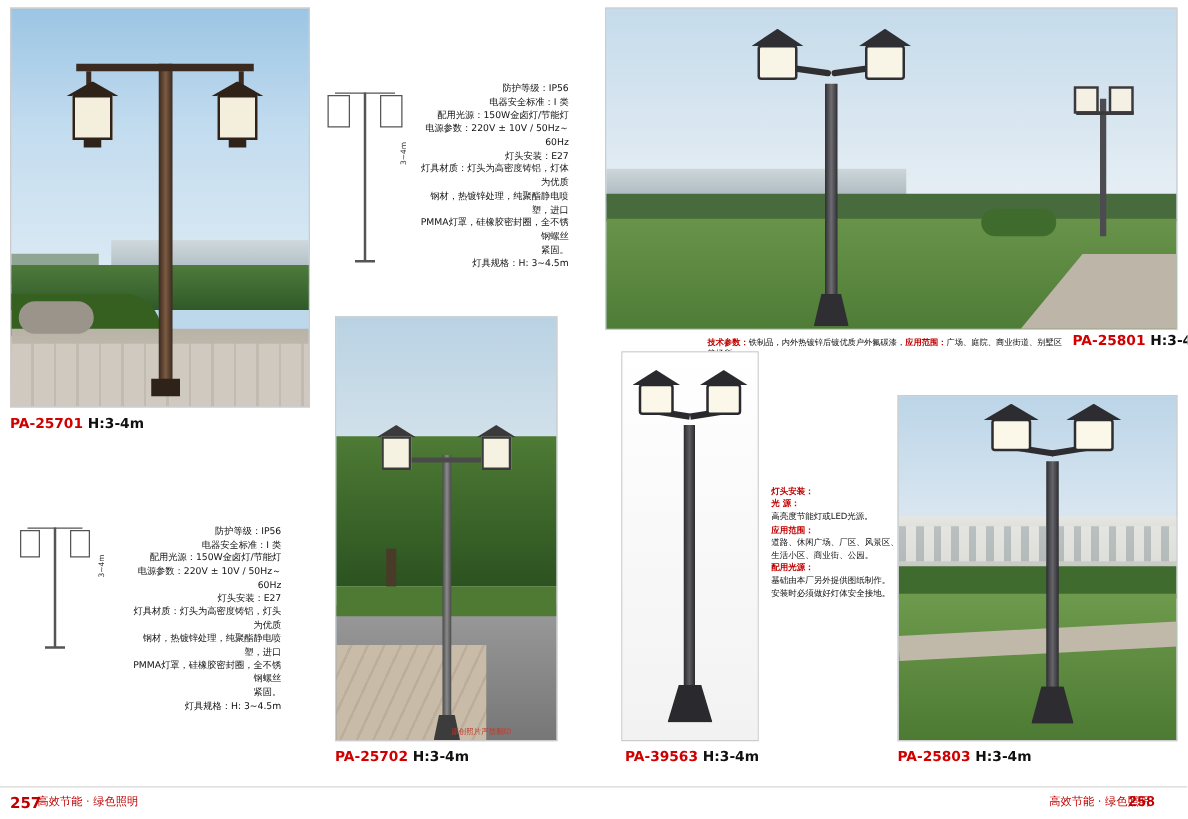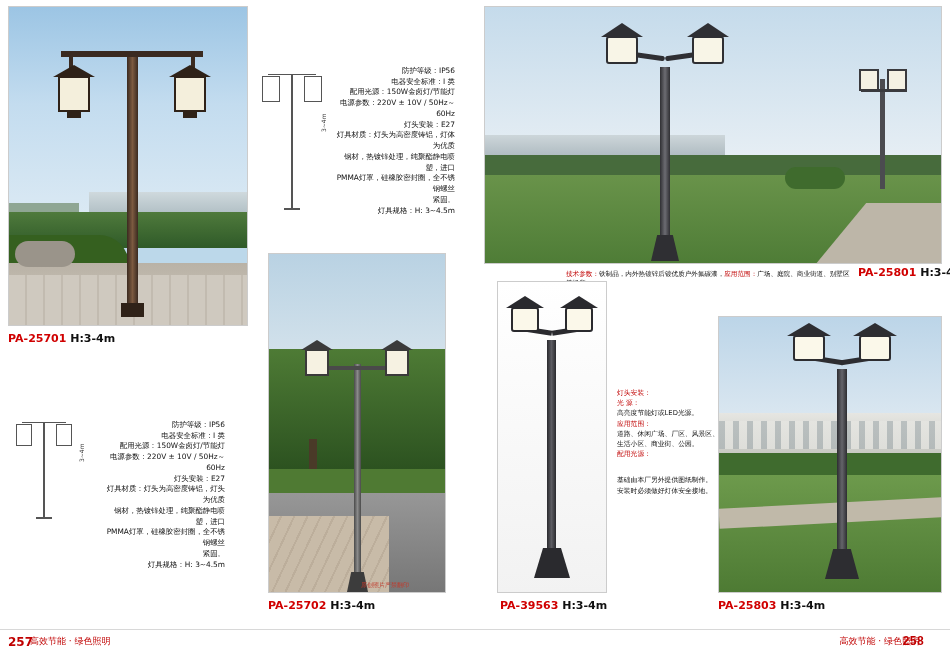--- a/index.html
+++ b/index.html
@@ -34,21 +34,21 @@
 
   
   .spec{
     position:absolute;
     font-size:7.4px;
     line-height:1.45;
     color:#111;
     white-space:pre-line;
     text-align:right;
   }
-  .spec-title{color:#c00000;font-weight:normal;}
+  .spec-title{color:#c00000;font-weight:bold;}
   .pgnum{
     position:absolute;bottom:6px;
     font-size:12px;font-weight:bold;color:#c00000;
   }
   .pgtxt{
     position:absolute;bottom:7px;
     font-size:9px;color:#c00000;white-space:nowrap;
   }
 
   
@@ -222,21 +222,21 @@
   </div>
 
   <div class="abs" style="left:617px;top:388px;width:130px;font-size:6.8px;line-height:1.5;">
      <div class="spec-title">灯头安装：</div>
      <div class="spec-title">光   源：</div>
      <div style="white-space:pre-line;">高亮度节能灯或LED光源。</div>
      <div class="spec-title">应用范围：</div>
      <div style="white-space:pre-line;">道路、休闲广场、厂区、风景区、
 生活小区、商业街、公园。</div>
      <div class="spec-title">配用光源：</div>
-     <div style="white-space:pre-line;margin-top:16px;">基础由本厂另外提供图纸制作。
+     <div style="white-space:pre-line;">基础由本厂另外提供图纸制作。
 安装时必须做好灯体安全接地。</div>
   </div>
 
   <div class="photo" style="left:718px;top:316px;width:224px;height:277px;border:1px solid #ccc;background:#cfe0ec;">
      <div class="sky" style="height:130px;background:linear-gradient(#bcd5e8,#e3ecf3);"></div>
      <div class="abs" style="left:0;top:96px;width:224px;height:48px;background:linear-gradient(#e6e6e2,#c2c4bd);"></div>
      <div class="abs" style="left:0;top:104px;width:224px;height:28px;background:repeating-linear-gradient(90deg,#aab2b4 0 6px,#e6e6e2 6px 14px);opacity:.7;"></div>
      <div class="abs" style="left:0;top:136px;width:224px;height:26px;background:#3f6b2e;"></div>
      <div class="abs" style="left:0;top:158px;width:224px;height:119px;background:linear-gradient(#6d9a4c,#4d7a33);"></div>
      <div class="abs" style="left:0;top:186px;width:224px;height:20px;background:#c0b9a9;transform:rotate(-3deg);"></div>

